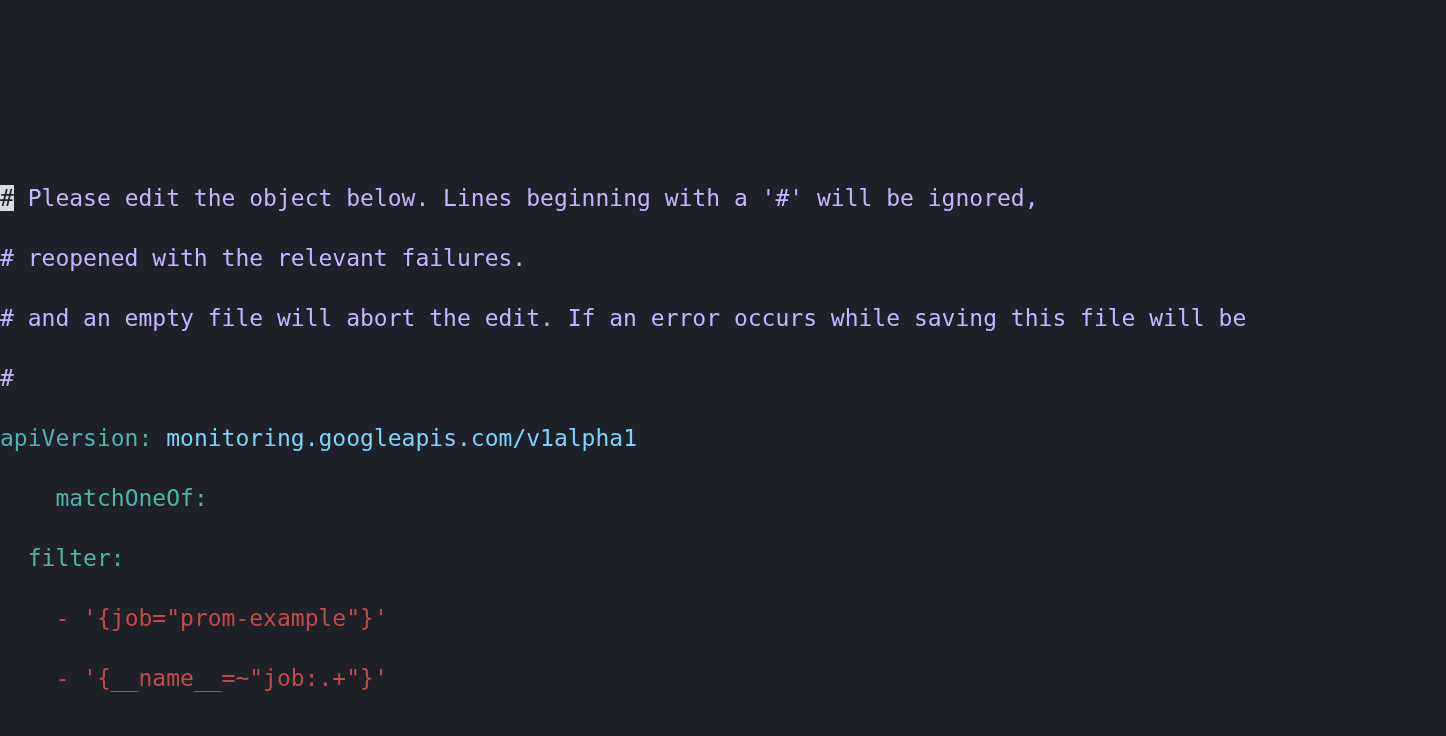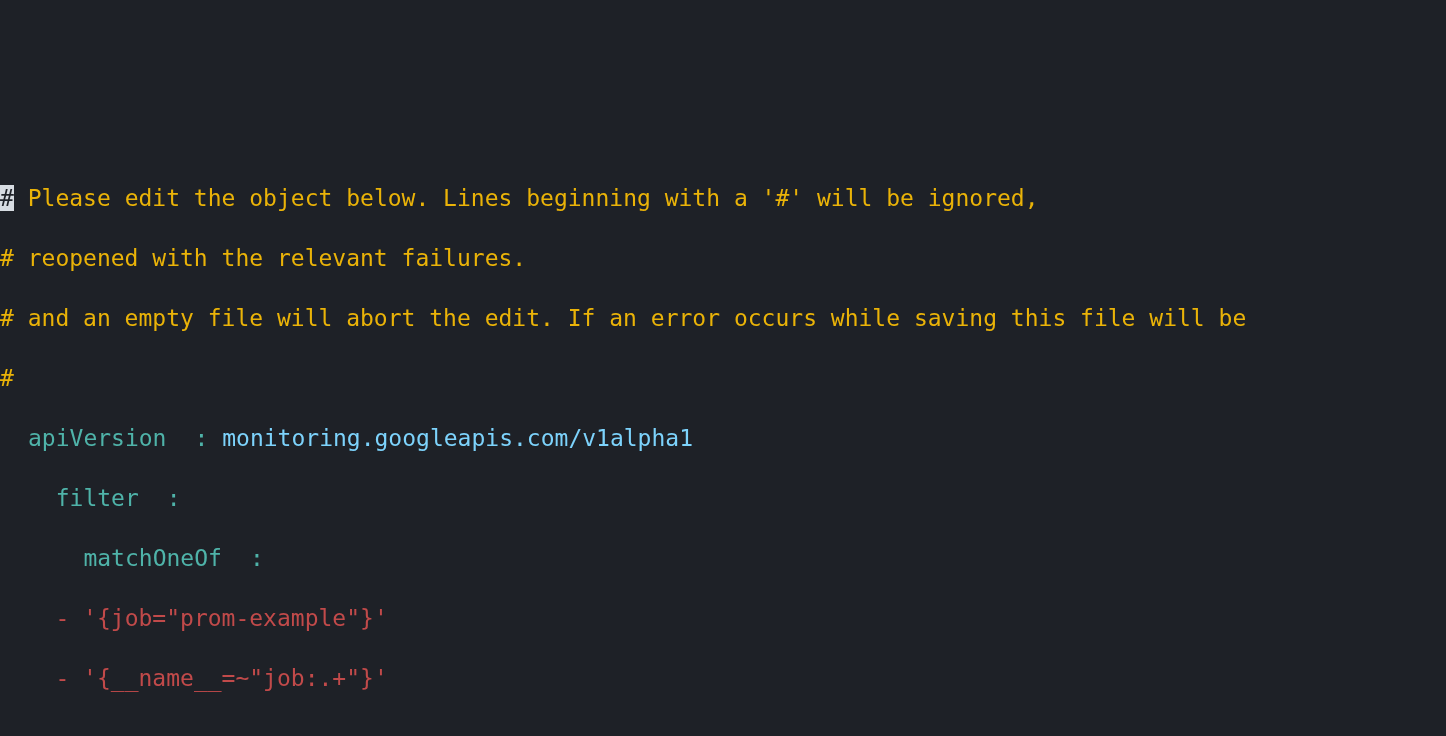--- a/index.html
+++ b/index.html
@@ -15,40 +15,40 @@
     overflow: hidden;
     white-space: pre;
   }
   .editor {
     padding: 3px 0 0 0;
   }
   .cursor {
     background: #d7dce2;
     color: #1e2127;
   }
-  .comment { color: #eab308; }
-  .key     { color: #4fb3a9; padding-left: 28px; } 
+  .comment { color: #c4b5fd; }
+  .key     { color: #4fb3a9; } 
   .string  { color: #c14a4a; }
   .dash    { color: #c14a4a; }
   .plain   { color: #7dd3fc; }
   .line { display: block; }
 </style>
 </head>
 <body>
 
 
 
 <div class="editor">
 <span class="line"><span class="cursor">#</span><span class="comment"> Please edit the object below. Lines beginning with a '#' will be ignored,</span></span>
 <span class="line"><span class="comment"># reopened with the relevant failures.</span></span>
 <span class="line"><span class="comment"># and an empty file will abort the edit. If an error occurs while saving this file will be</span></span>
 <span class="line"><span class="comment">#</span></span>
 <span class="line"><span class="key">apiVersion</span><span class="key">:</span> <span class="plain">monitoring.googleapis.com/v1alpha1</span></span>
+<span class="line">    <span class="key">matchOneOf</span><span class="key">:</span></span>
 <span class="line">  <span class="key">filter</span><span class="key">:</span></span>
-<span class="line">    <span class="key">matchOneOf</span><span class="key">:</span></span>
 <span class="line">    <span class="dash">-</span> <span class="string">'{job="prom-example"}'</span></span>
 <span class="line">    <span class="dash">-</span> <span class="string">'{__name__=~"job:.+"}'</span></span>
 
 
 
 
 
 
 
 

